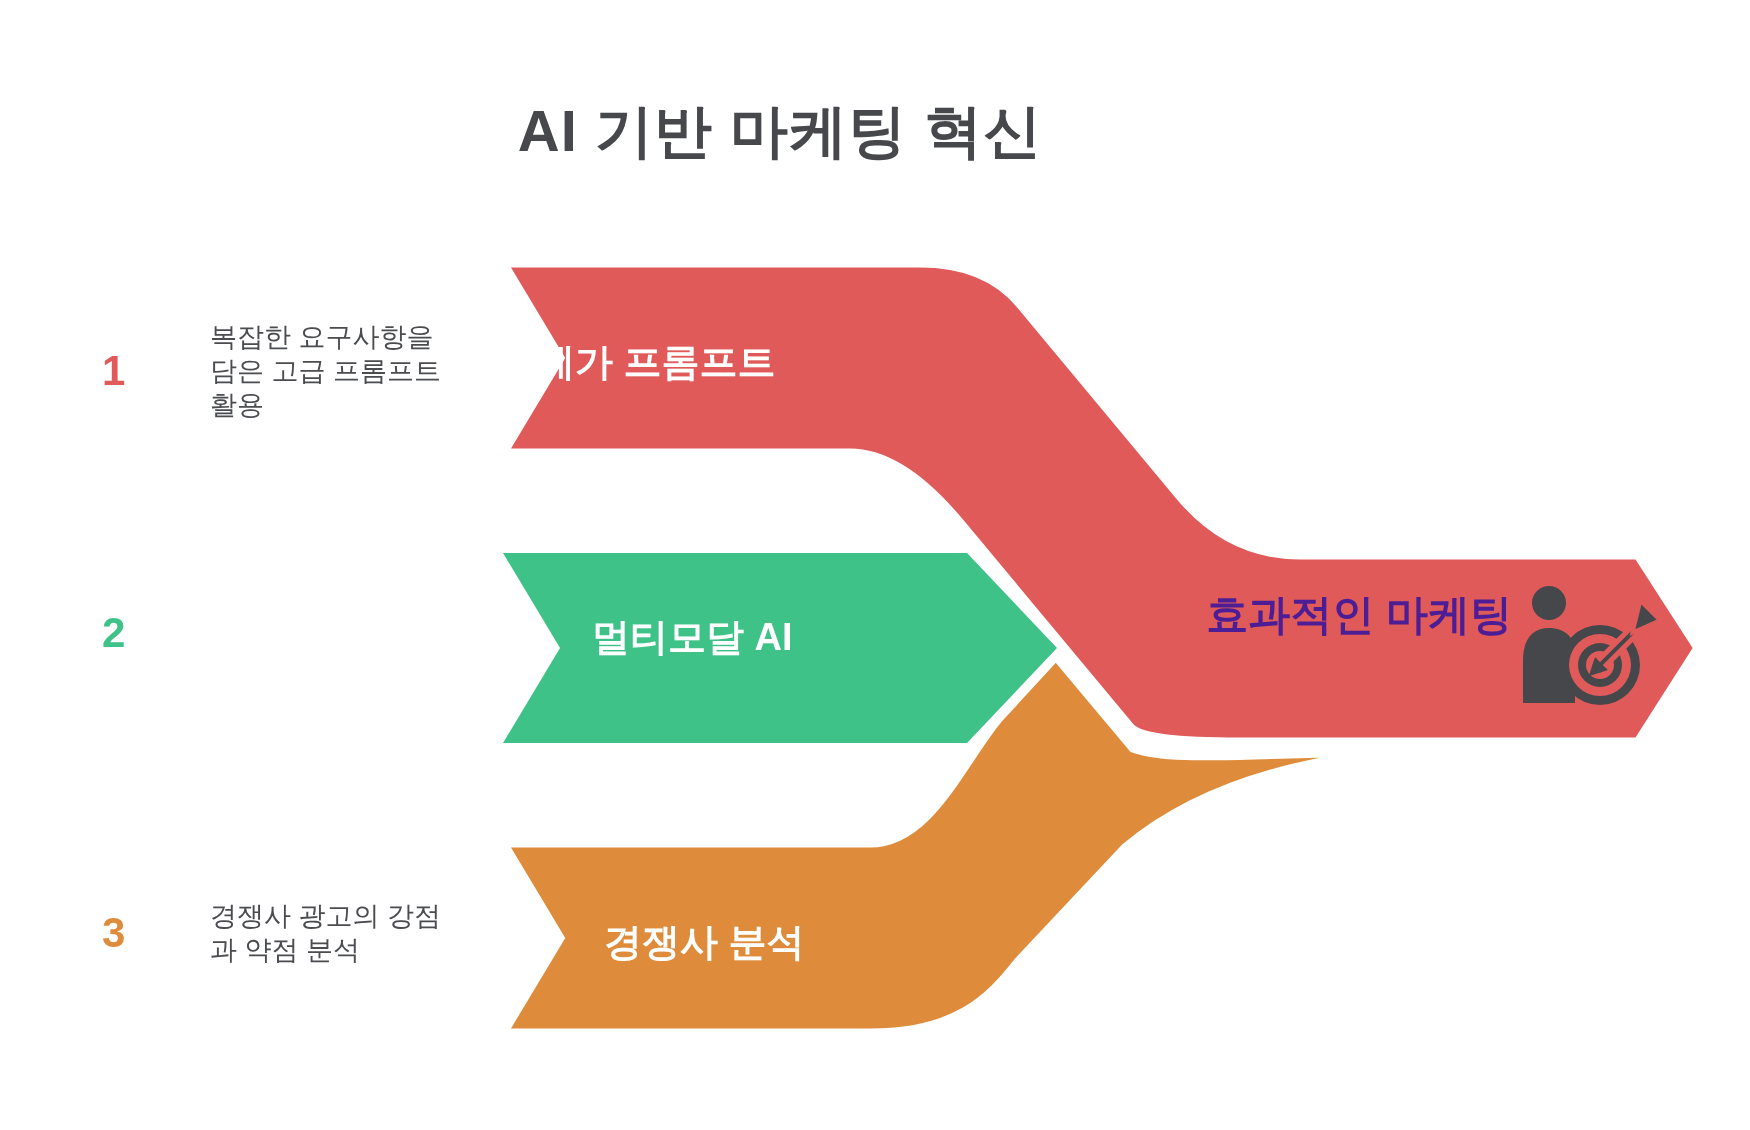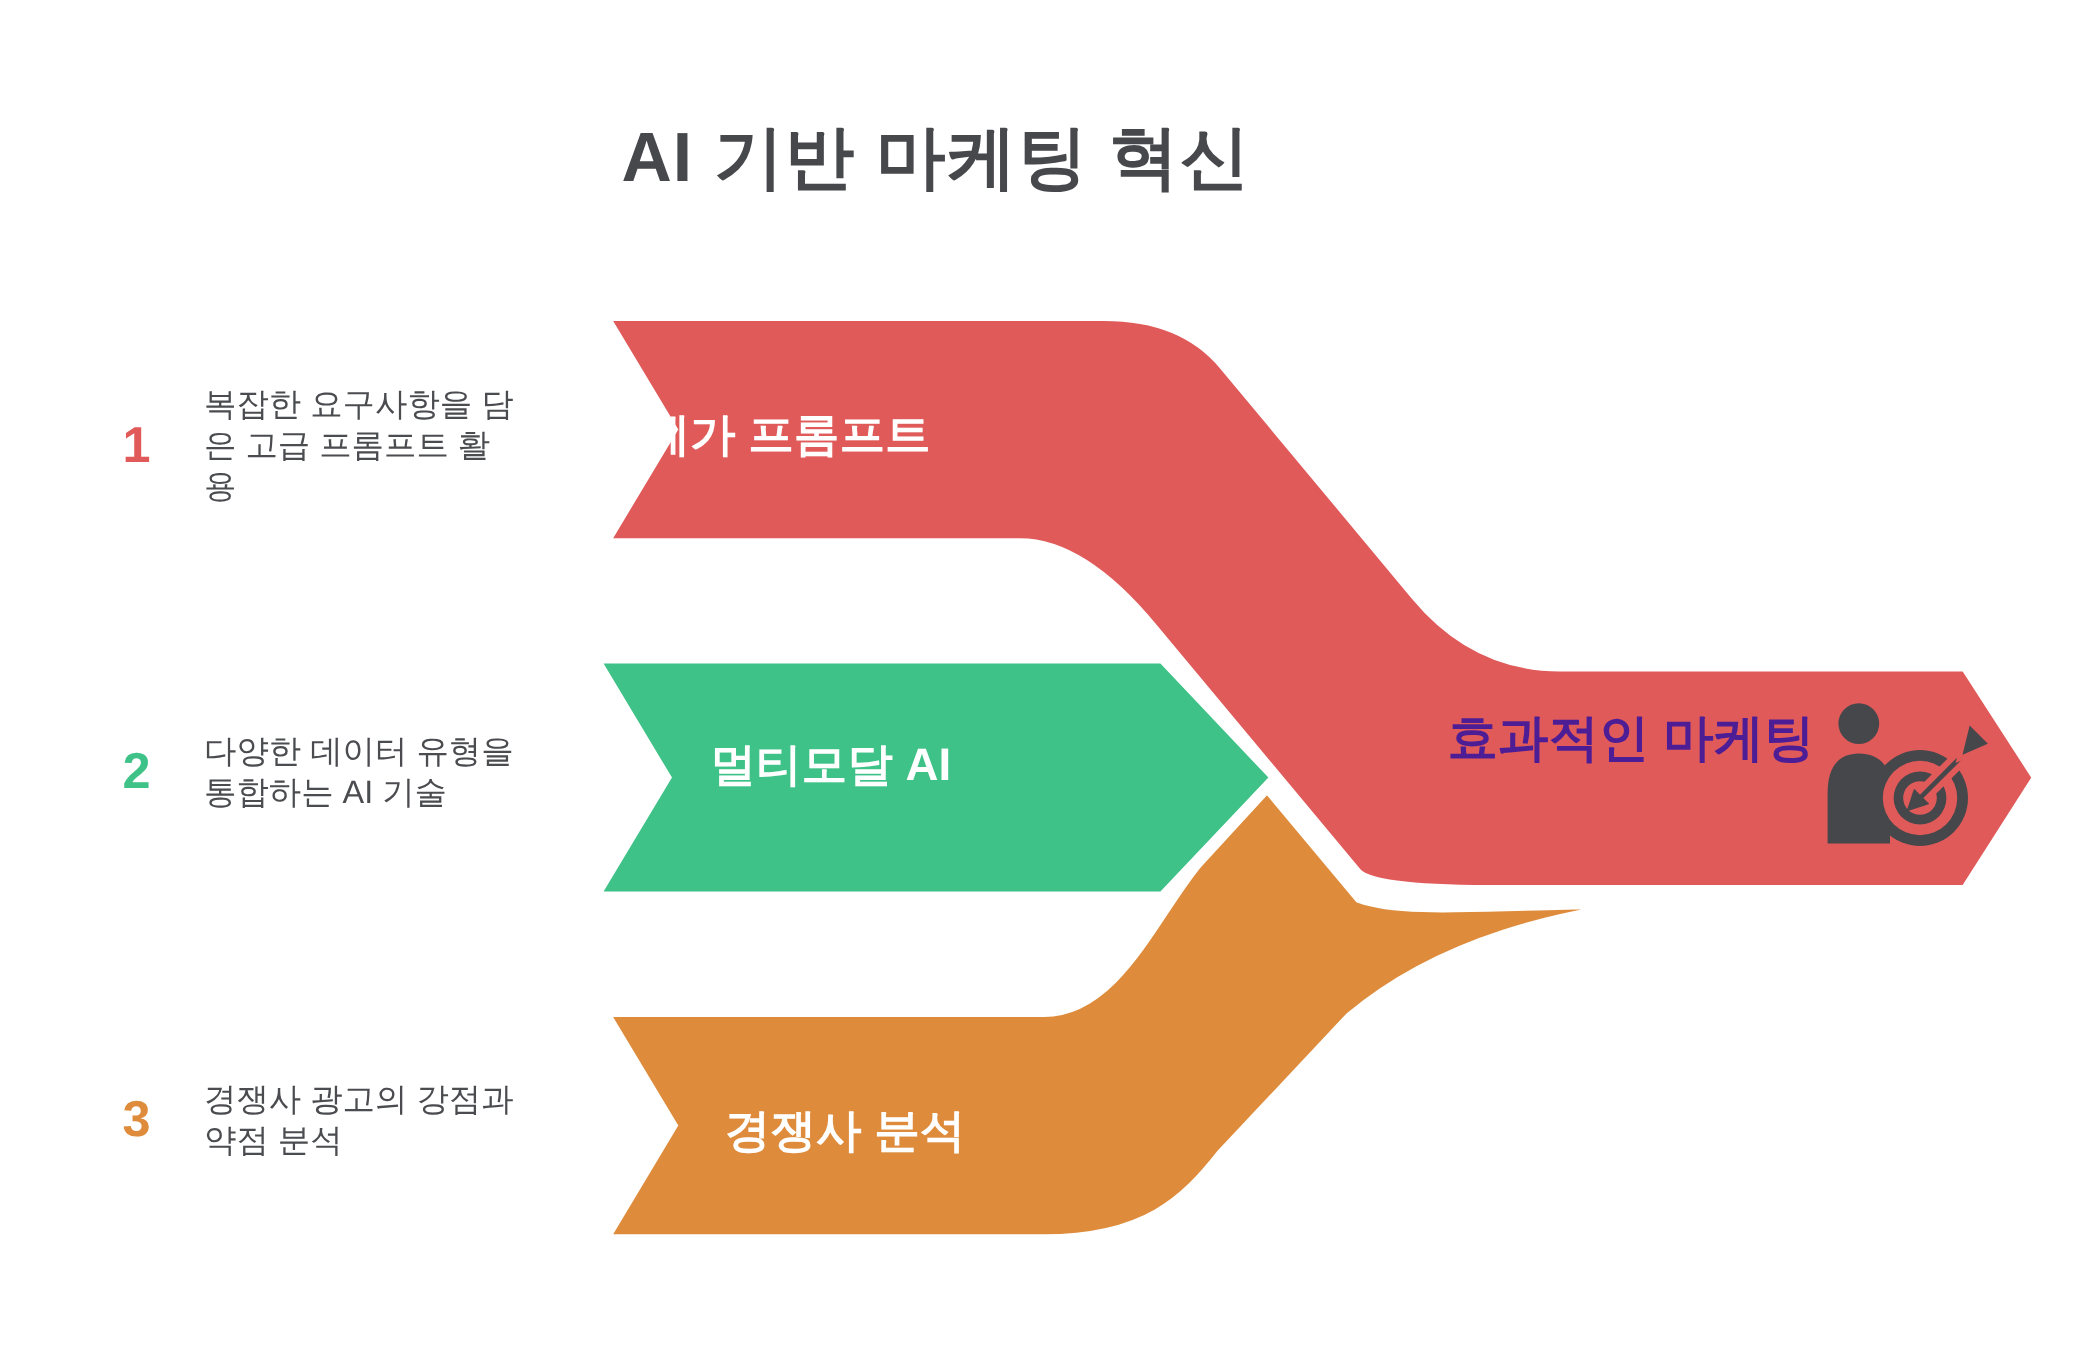--- a/index.html
+++ b/index.html
@@ -7,21 +7,21 @@
     position:relative;width:1750px;height:1130px;background:#ffffff;overflow:hidden;
     font-family:"Liberation Sans", sans-serif;
   }
   .title{
     position:absolute;top:93px;left:0;width:1560px;text-align:center;
     font-size:58px;font-weight:700;color:#47484c;letter-spacing:1px;white-space:nowrap;
   }
   svg.diagram{position:absolute;left:0;top:0;width:1750px;height:1130px;}
   .item{position:absolute;left:102px;width:345px;display:flex;align-items:center;gap:30px;}
   .item .num{font-size:42px;font-weight:700;width:38px;flex:0 0 auto;text-align:left;}
-  .item .desc{font-size:27px;line-height:34px;color:#4b4c50;width:264px;word-break:break-all;}
+  .item .desc{font-size:27px;line-height:34px;color:#4b4c50;width:264px;word-break:break-all;margin-left:40px;}
   #item-1{top:320px;}
   #item-2{top:609px;}
   #item-3{top:899px;}
   .band-label{position:absolute;color:#ffffff;font-size:38px;font-weight:700;white-space:nowrap;}
   #band-label-1{left:537px;top:337px;}
   #band-label-2{left:592px;top:612px;}
   #band-label-3{left:604px;top:917px;text-align:center;}
   .result-label{
     position:absolute;left:1140px;width:372px;top:586px;text-align:right;
     font-size:42px;font-weight:700;color:#4c1d95;line-height:57px;white-space:nowrap;
@@ -64,21 +64,20 @@
   </svg>
 
   <div class="title">AI 기반 마케팅 혁신</div>
 
   <div class="item" id="item-1">
     <span class="num" style="color: rgb(225, 90, 90);">1</span>
     <span class="desc">복잡한 요구사항을 담은 고급 프롬프트 활용</span>
   </div>
   <div class="item" id="item-2">
     <span class="num" style="color: rgb(62, 194, 135);">2</span>
-    <span class="desc">다양한 데이터 유형을 통합하는 AI 기술</span>
   </div>
   <div class="item" id="item-3">
     <span class="num" style="color: rgb(222, 140, 60);">3</span>
     <span class="desc">경쟁사 광고의 강점과 약점 분석</span>
   </div>
 
   <div class="band-label" id="band-label-1">메가 프롬프트</div>
   <div class="band-label" id="band-label-2">멀티모달 AI</div>
   <div class="band-label" id="band-label-3">경쟁사 분석</div>
 

